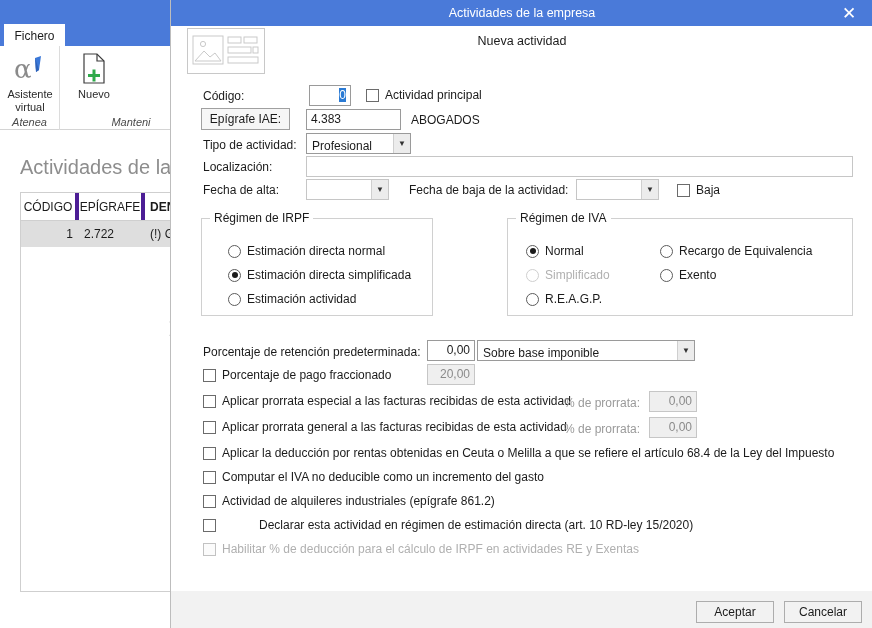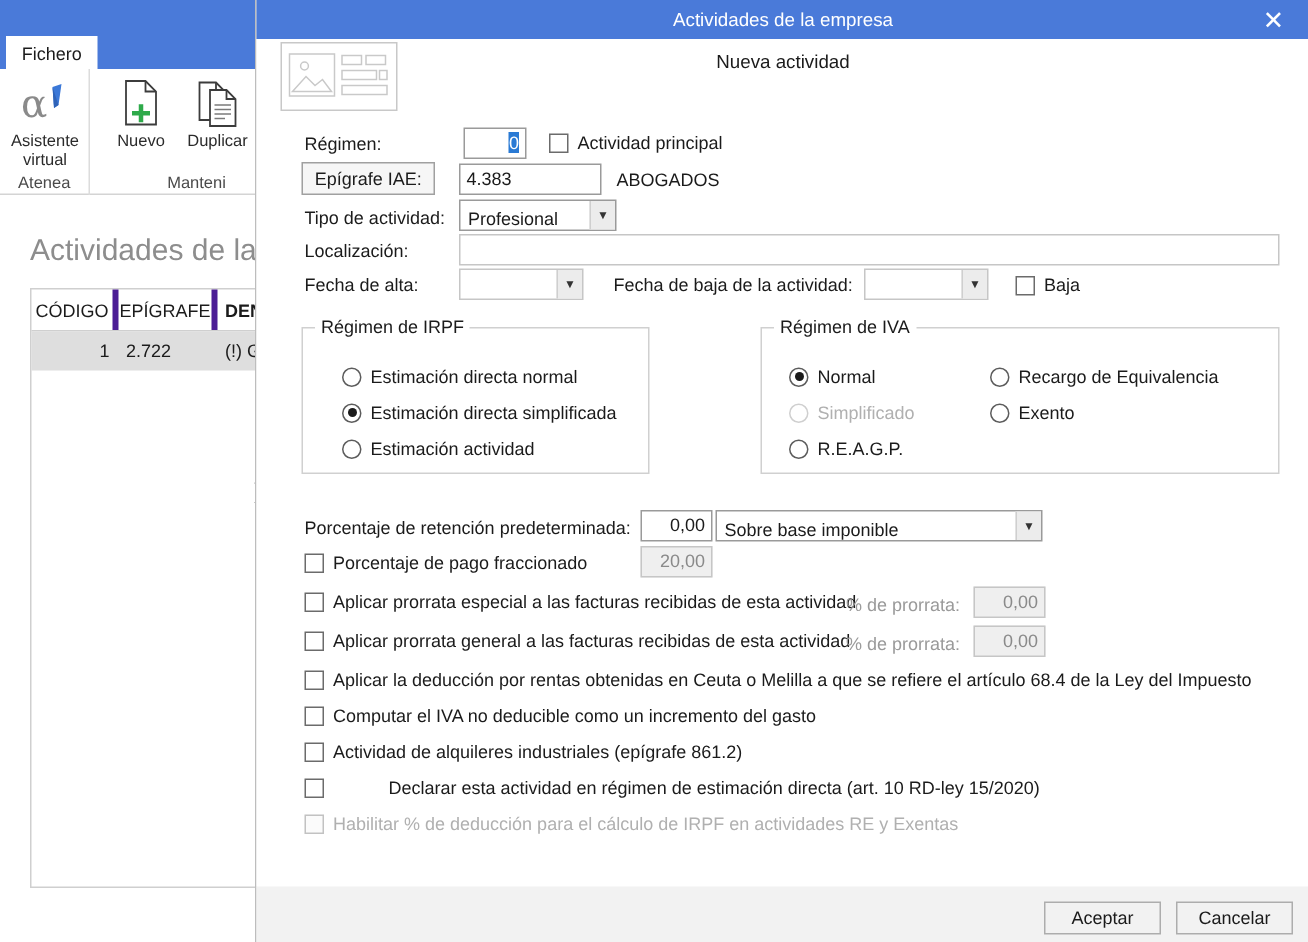--- a/index.html
+++ b/index.html
@@ -49,21 +49,21 @@
     position: absolute; top: 4px;
     display: flex; flex-direction: column; align-items: center;
     width: 58px;
   }
   .ribbon-icon { height: 38px; display:flex; align-items:center; justify-content:center; }
   .ribbon-label {
     font-size: 11px; text-align: center; line-height: 13px; color: #2b2b2b;
   }
   .group-title {
     position: absolute; bottom: 2px; width: 100%;
-    text-align: center; font-size: 11px; color: #4a4a4a;
+    text-align: center; font-size: 11px; color: #4a4a4a; font-style: italic;
   }
   #btn-asistente { left: 1px; }
   #btn-nuevo { left: 4px; }
   #btn-duplicar { left: 55px; }
   #btn-modificar { left: 106px; }
 
   #page-heading {
     position: absolute; left: 20px; top: 156px;
     font-size: 20px; color: #8d8d8d; white-space: nowrap;
   }
@@ -250,37 +250,20 @@
           <div class="ribbon-icon">
             <svg width="30" height="34" viewBox="0 0 30 34">
               <path d="M5 2 h13 l7 7 v22 h-20 z" fill="#ffffff" stroke="#3c3c3c" stroke-width="1.2"></path>
               <path d="M18 2 v7 h7" fill="none" stroke="#3c3c3c" stroke-width="1.2"></path>
               <rect x="9" y="22" width="12" height="3" fill="#2eaa4a"></rect>
               <rect x="13.5" y="17.5" width="3" height="12" fill="#2eaa4a"></rect>
             </svg>
           </div>
           <div class="ribbon-label">Nuevo</div>
         </div>
-        <div class="ribbon-btn" id="btn-duplicar">
-          <div class="ribbon-icon">
-            <svg width="30" height="34" viewBox="0 0 30 34">
-              <path d="M3 3 h11 l6 6 v19 h-17 z" fill="#ffffff" stroke="#3c3c3c" stroke-width="1.2"></path>
-              <path d="M14 3 v6 h6" fill="none" stroke="#3c3c3c" stroke-width="1.2"></path>
-              <path d="M10 8 h11 l6 6 v18 h-17 z" fill="#ffffff" stroke="#3c3c3c" stroke-width="1.2"></path>
-              <path d="M21 8 v6 h6" fill="none" stroke="#3c3c3c" stroke-width="1.2"></path>
-              <g stroke="#7a7a7a" stroke-width="1">
-                <line x1="13" y1="18" x2="24" y2="18"></line>
-                <line x1="13" y1="21" x2="24" y2="21"></line>
-                <line x1="13" y1="24" x2="24" y2="24"></line>
-                <line x1="13" y1="27" x2="20" y2="27"></line>
-              </g>
-            </svg>
-          </div>
-          <div class="ribbon-label">Duplicar</div>
-        </div>
         <div class="ribbon-btn" id="btn-modificar">
           <div class="ribbon-icon">
             <svg width="30" height="34" viewBox="0 0 30 34">
               <path d="M5 2 h13 l7 7 v22 h-20 z" fill="#ffffff" stroke="#3c3c3c" stroke-width="1.2"></path>
               <path d="M18 2 v7 h7" fill="none" stroke="#3c3c3c" stroke-width="1.2"></path>
             </svg>
           </div>
           <div class="ribbon-label">Mo</div>
         </div>
         <div class="group-title">Manteni</div>
@@ -323,21 +306,21 @@
           <rect x="36" y="14" width="23" height="6" fill="#ffffff" stroke="#c9c9c9"></rect>
           <rect x="61" y="14" width="5" height="6" fill="#ffffff" stroke="#c9c9c9"></rect>
           <rect x="36" y="24" width="30" height="6" fill="#ffffff" stroke="#c9c9c9"></rect>
         </svg>
       </div>
       <div id="dlg-subtitle">Nueva actividad</div>
     </div>
 
     <div id="dlg-body">
 
-      <div class="lbl" style="left:32px; top:11px;">Régimen:</div>
+      <div class="lbl" style="left:32px; top:11px;">Código:</div>
       <div class="inp ralign" style="left:138px; top:7px; width:42px;"><span class="selhl">0</span></div>
       <div class="cbrow" style="left:195px; top:10px;">
         <span class="cbox"></span>
         <span class="cbtext">Actividad principal</span>
       </div>
 
       <div class="btnfield" style="left:30px; top:30px; width:89px;">
         <span>Epígrafe IAE:</span>
       </div>
       <div class="inp" style="left:135px; top:31px; width:95px;">

